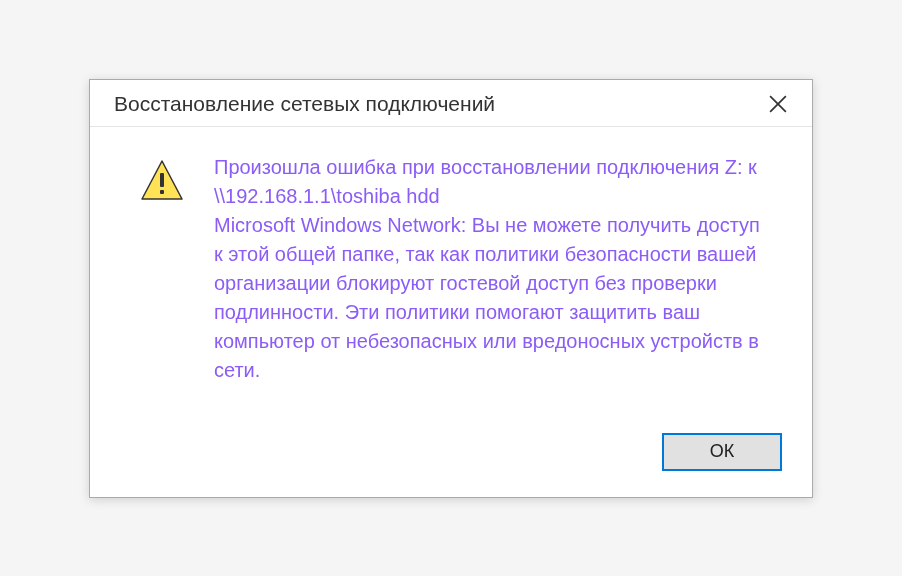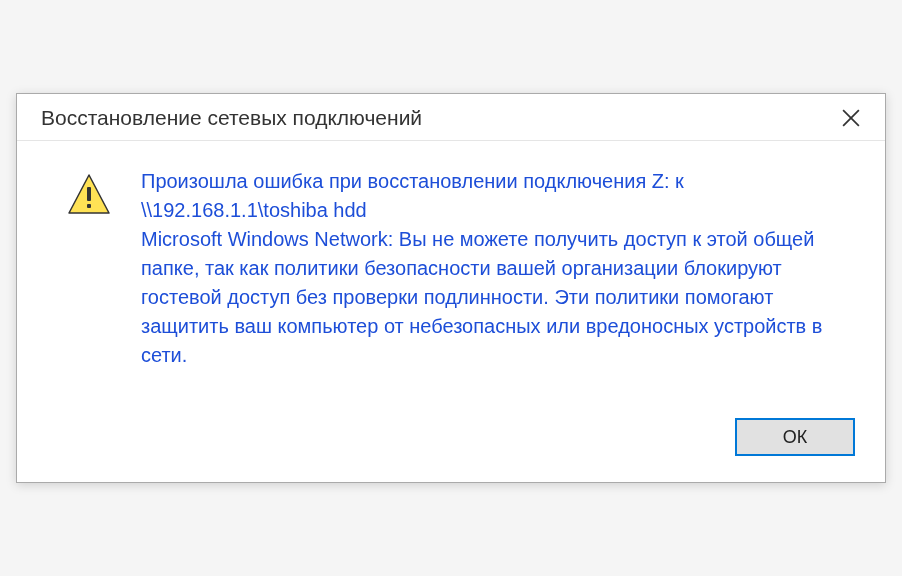--- a/index.html
+++ b/index.html
@@ -6,21 +6,21 @@
     body {
       font-family: 'Segoe UI', Tahoma, Arial, sans-serif;
       background: #f5f5f5;
       display: flex;
       align-items: center;
       justify-content: center;
       width: 902px;
       height: 576px;
     }
     .dialog {
-      width: 870px;
+      width: 724px;
       background: #ffffff;
       border: 1px solid #aaa;
       box-shadow: 0 2px 10px rgba(0,0,0,0.15);
       display: flex;
       flex-direction: column;
     }
     .titlebar {
       display: flex;
       align-items: center;
       justify-content: space-between;
@@ -47,21 +47,21 @@
       gap: 28px;
     }
     .icon-col {
       flex-shrink: 0;
       padding-top: 4px;
     }
     .text-col {
       flex: 1;
       font-size: 20px;
       line-height: 1.45;
-      color: #1d4ed8;
+      color: #8b5cf6;
     }
     .text-col p { margin-bottom: 18px; }
     .footer {
       display: flex;
       justify-content: flex-end;
       padding: 10px 30px 26px 0;
     }
     .ok-btn {
       min-width: 120px;
       height: 38px;

